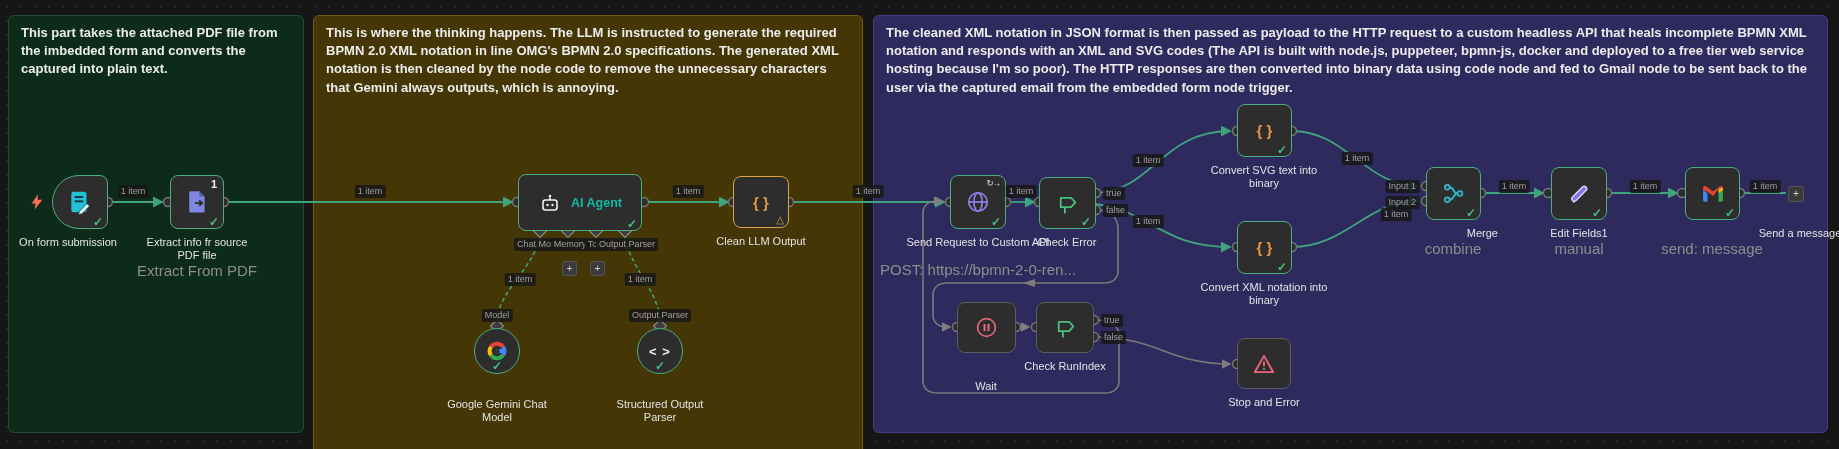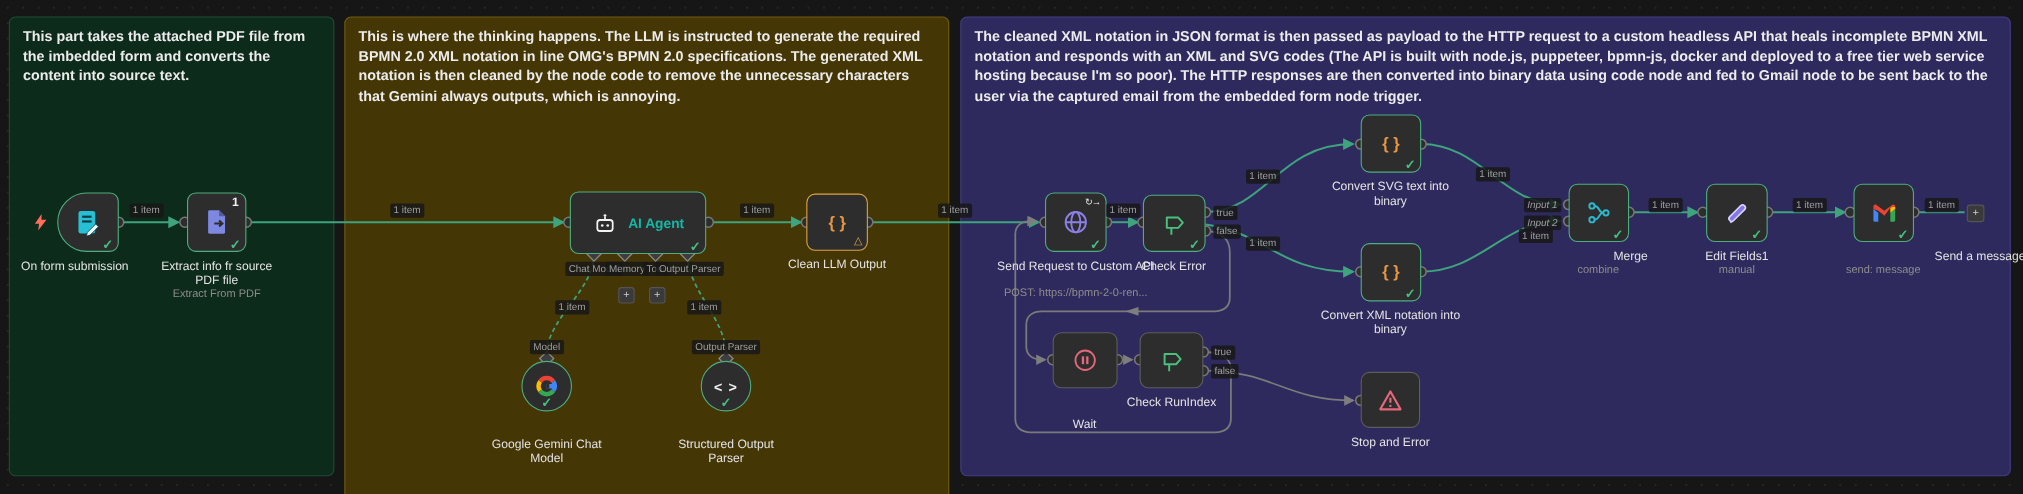--- a/index.html
+++ b/index.html
@@ -17,36 +17,36 @@
   .node.warn{border-color:#dda242;}
   .node.idle{border-color:#5d5d5d;}
   .node.round{border-radius:50%;}
   .node .check{position:absolute;right:4px;bottom:0px;color:#46c082;font-size:12px;font-weight:700;line-height:1;}
   .node.round .check{right:auto;left:50%;transform:translateX(-50%);bottom:1px;}
   .node .warn-tri{position:absolute;right:4px;bottom:2px;color:#dda242;font-size:10px;line-height:1;}
   .node .badge{position:absolute;right:6px;top:2px;color:#f2f2f2;font-size:11px;font-weight:700;}
   .node .retry{position:absolute;right:5px;top:2px;color:#e6e6e6;font-size:8.5px;letter-spacing:-1px;}
   .agent-inner{display:flex;align-items:center;gap:9px;color:#14b8a6;font-size:12.5px;font-weight:700;}
   .node-label{position:absolute;z-index:4;color:#e3e3e3;font-size:11px;text-align:center;line-height:1.15;transform:translateX(-50%);}
-  .sub-label{position:absolute;z-index:4;color:#8d8d8d;font-size:10px;text-align:right;transform:translateX(-50%);white-space:nowrap;}
+  .sub-label{position:absolute;z-index:4;color:#8d8d8d;font-size:15px;text-align:right;transform:translateX(-50%);white-space:nowrap;}
   .chip{position:absolute;z-index:5;background:rgba(24,24,24,0.85);color:#9f9f9f;font-size:9px;padding:0 3px;border-radius:2px;line-height:1.4;white-space:nowrap;transform:translateX(-50%);}
   .chip.anchor-left{transform:none;}
-  .chip.anchor-right{transform:translateX(-100%);font-style:italic;}
+  .chip.anchor-right{transform:translateX(-100%);}
   .plus-btn{position:absolute;z-index:5;background:#3a3a3a;border:1px solid #555;border-radius:3px;color:#cfcfcf;display:flex;align-items:center;justify-content:center;font-size:10px;line-height:1;}
   .bolt{position:absolute;z-index:4;}
   .braces{color:#e8973f;font-weight:700;font-size:15px;letter-spacing:0;}
   .angles{color:#f0f0f0;font-weight:700;font-size:13px;letter-spacing:1px;}
 </style>
 </head>
 <body>
 
 <div class="canvas">
 
   <div class="sticky" style="left:8px;top:15px;width:296px;height:418px;background:#0d2b1a;border-color:#1f4c34;">
-    <div class="sticky-text">This part takes the attached PDF file from the imbedded form and converts the content into source text.</div>
+    <div class="sticky-text">This part takes the attached PDF file from the imbedded form and converts the captured into plain text.</div>
   </div>
   <div class="sticky" style="left:313px;top:15px;width:550px;height:448px;background:#443605;border-color:#6f5c10;">
     <div class="sticky-text">This is where the thinking happens. The LLM is instructed to generate the required BPMN 2.0 XML notation in line OMG's BPMN 2.0 specifications. The generated XML notation is then cleaned by the node code to remove the unnecessary characters that Gemini always outputs, which is annoying.</div>
   </div>
   <div class="sticky" style="left:873px;top:15px;width:955px;height:418px;background:#2e2a5e;border-color:#443d85;">
     <div class="sticky-text">The cleaned XML notation in JSON format is then passed as payload to the HTTP request to a custom headless API that heals incomplete BPMN XML notation and responds with an XML and SVG codes (The API is built with node.js, puppeteer, bpmn-js, docker and deployed to a free tier web service hosting because I'm so poor). The HTTP responses are then converted into binary data using code node and fed to Gmail node to be sent back to the user via the captured email from the embedded form node trigger.</div>
   </div>
 
   <svg class="wires" width="1839" height="449">
     <defs>

